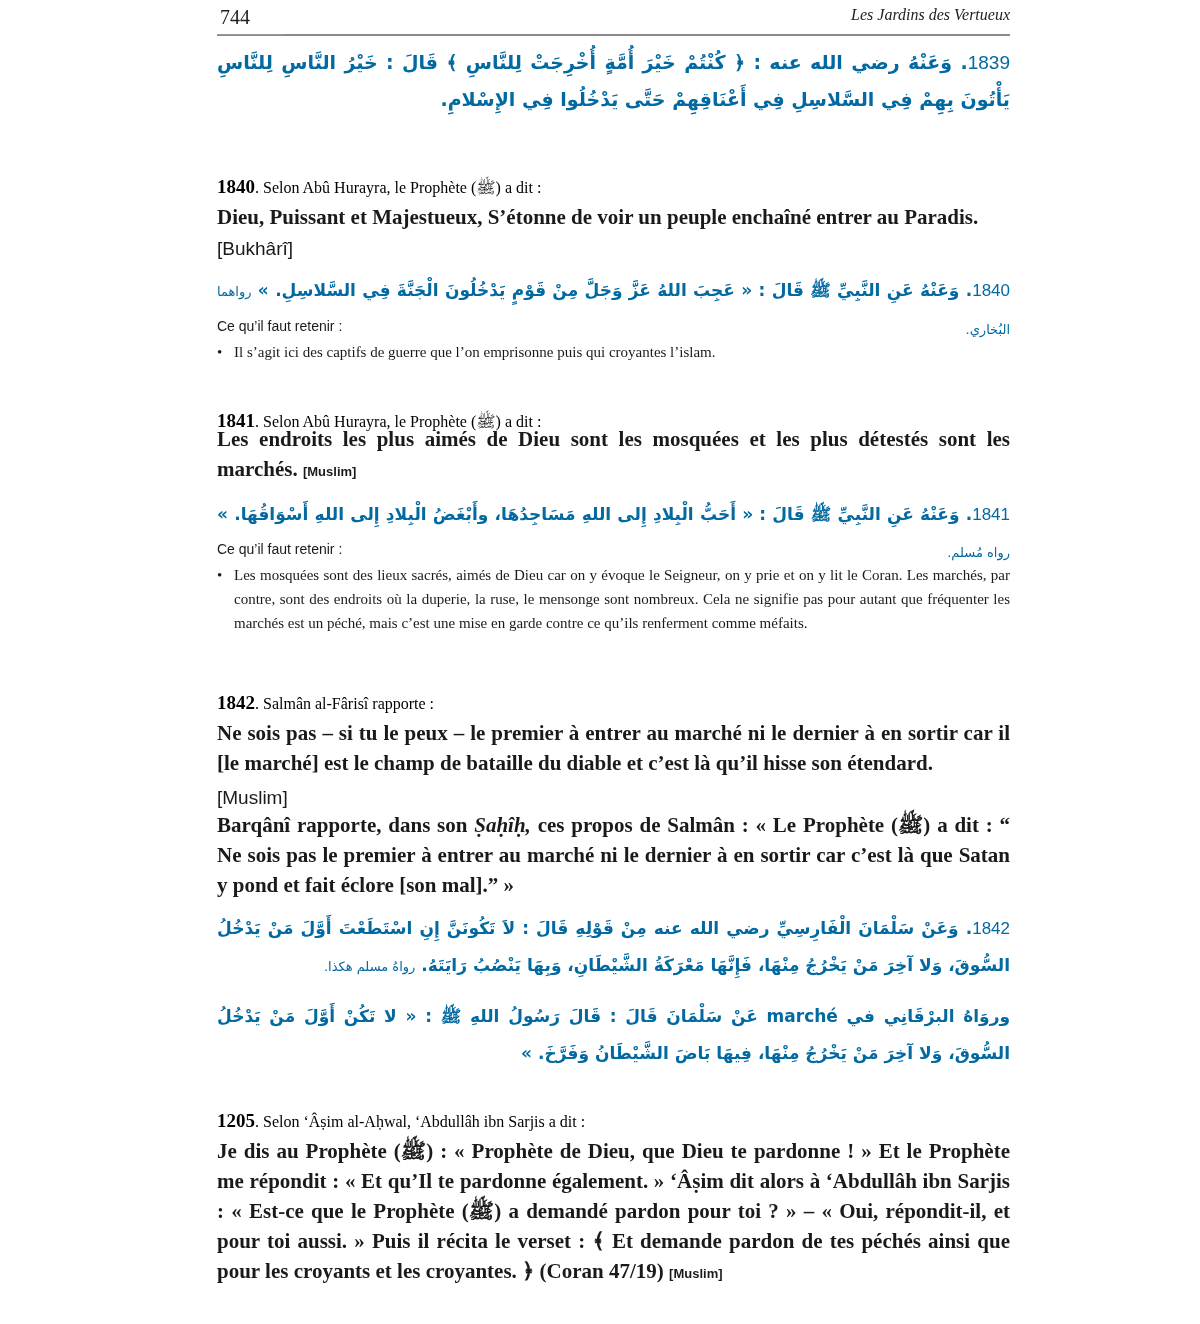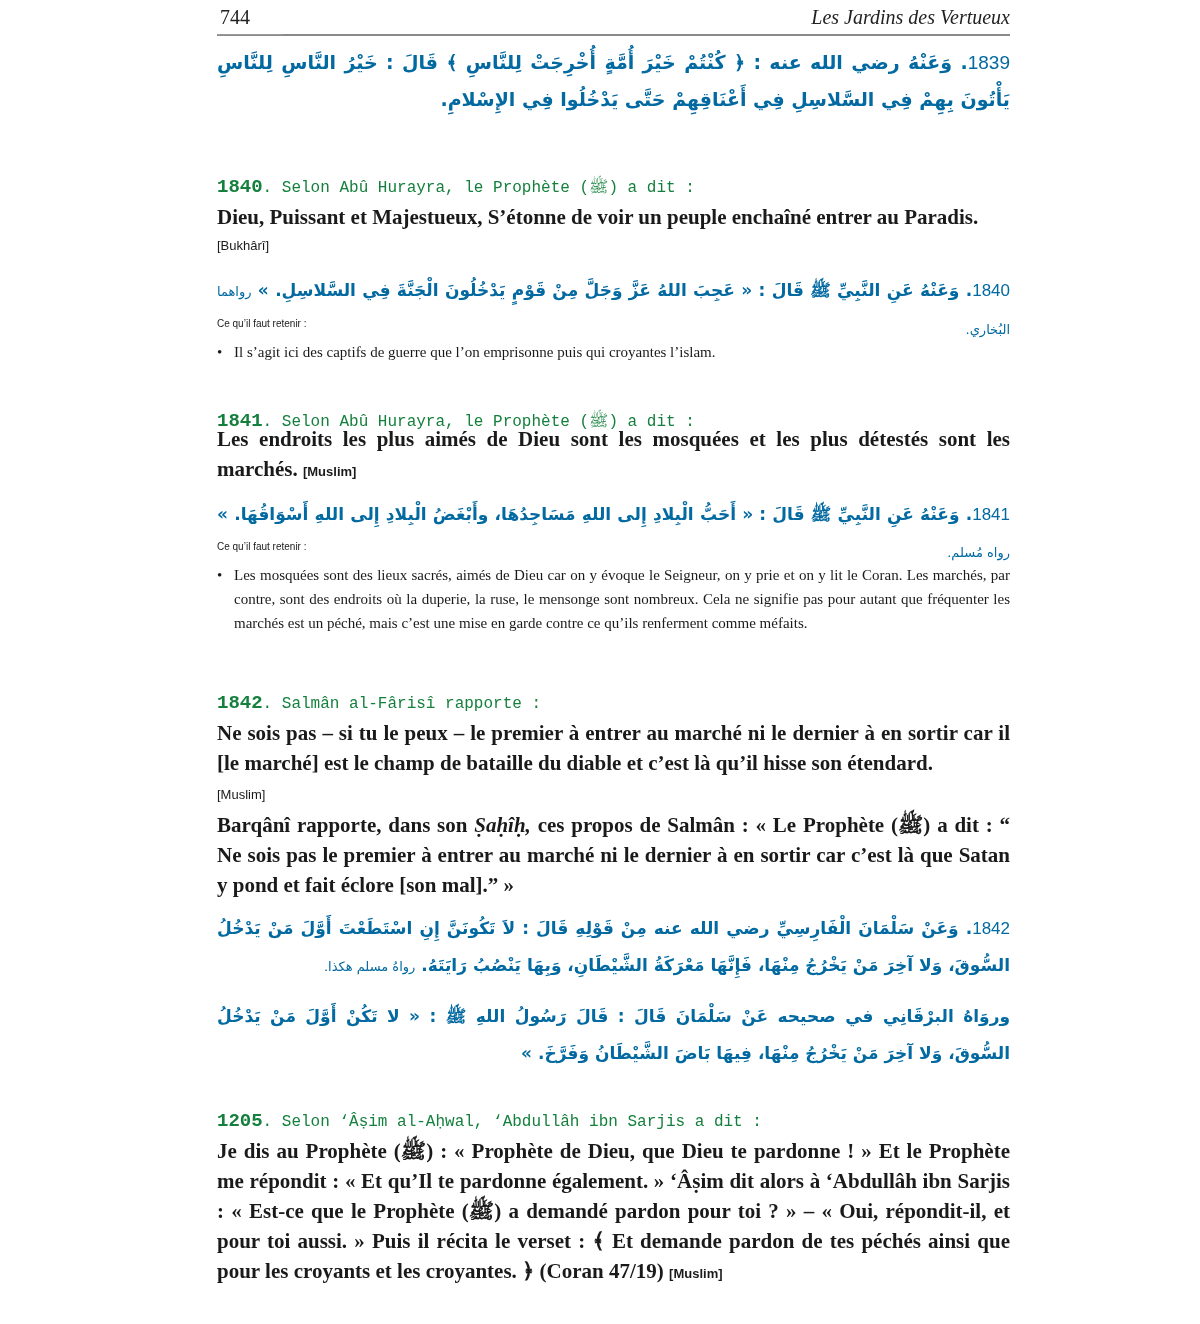--- a/index.html
+++ b/index.html
@@ -1,34 +1,34 @@
 <!DOCTYPE html>
 <html><head>
   <meta charset="utf-8">
   <style>
     html, body { margin: 0; padding: 0; background: #ffffff; }
     body { width: 1200px; height: 1324px; position: relative; overflow: hidden; color: #1a1a1a; }
     .page { position: absolute; left: 217px; top: 0; width: 793px; }
     .header { position: absolute; left: 0; top: 4px; width: 793px; height: 30px; }
     .page-num { position: absolute; left: 3px; top: 2px; font-family: "Liberation Serif", serif; font-size: 20px; color: #222; }
-    .running-title { position: absolute; right: 0; top: 2px; font-family: "Liberation Serif", serif; font-style: italic; font-size: 20px; color: #222; }
+    .running-title { position: absolute; right: 0; top: 2px; font-family: "Liberation Serif", serif; font-style: italic; font-size: 16px; color: #222; }
     .rule { position: absolute; left: 0; top: 30px; width: 793px; height: 2px; background: #8a8a8a; }
     .rule::before { content: ""; position: absolute; left: 0; top: 0; width: 66px; height: 1px; background: #9a9a9a; }
 
     .arabic { position: absolute; left: 0; width: 793px; direction: rtl; text-align: justify; font-family: "DejaVu Sans", sans-serif; font-size: 19px; line-height: 37px; color: #0369a1; font-weight: bold; }
     .arabic.small { font-size: 17px; }
     .arabic .num { font-family: "Liberation Sans", sans-serif; font-weight: normal; unicode-bidi: isolate; direction: ltr; }
     .arabic .tail { font-weight: normal; font-size: 13px; }
 
-    .hadith-head { position: absolute; left: 0; font-family: Liberation Mono, monospace; font-size: 16px; color: #15803d; }
+    .hadith-head { position: absolute; left: 0; font-family: Liberation Serif, serif; font-size: 16px; color: #000000; }
     .hadith-head .num { font-weight: bold; font-size: 19px; }
     .fr-text { position: absolute; left: 0; width: 793px; font-family: "Liberation Serif", serif; font-size: 21px; line-height: 30px; text-align: justify; color: #1a1a1a; font-weight: bold; }
     .source { font-family: "Liberation Sans", sans-serif; font-size: 13px; }
-    .source-line { position: absolute; left: 0; font-family: "Liberation Sans", sans-serif; font-size: 13px; color: #1a1a1a; }
-    .retain-label { position: absolute; left: 0; font-family: "Liberation Sans", sans-serif; font-size: 10px; color: #1a1a1a; }
+    .source-line { position: absolute; left: 0; font-family: "Liberation Sans", sans-serif; font-size: 19px; color: #1a1a1a; }
+    .retain-label { position: absolute; left: 0; font-family: "Liberation Sans", sans-serif; font-size: 14px; color: #1a1a1a; }
     .bullet { position: absolute; left: 0; width: 793px; font-family: "Liberation Serif", serif; font-size: 15px; line-height: 24px; text-align: justify; color: #1a1a1a; padding-left: 17px; box-sizing: border-box; }
     .bullet .dot { position: absolute; left: 0; top: 0; }
     .ital { font-style: italic; }
   </style>
 </head>
 <body>
 
 <div class="page">
 
   <div class="header">
@@ -72,21 +72,21 @@
     <span class="num">1842</span><span>. Salmân al-Fârisî rapporte :</span>
   </div>
   <div class="fr-text" style="top:718px;">Ne sois pas – si tu le peux – le premier à entrer au marché ni le dernier à en sortir car il [le marché] est le champ de bataille du diable et c’est là qu’il hisse son étendard.</div>
   <div class="source-line" style="top:787px;">[Muslim]</div>
   <div class="fr-text" style="top:810px;">
     <span>Barqânî rapporte, dans son </span><span class="ital">Ṣaḥîḥ,</span><span> ces propos de Salmân : « Le Prophète (ﷺ) a dit : “ Ne sois pas le premier à entrer au marché ni le dernier à en sortir car c’est là que Satan y pond et fait éclore [son mal].” »</span>
   </div>
   <div class="arabic small" style="top:910px;">
     <span class="num">1842</span><span>. وَعَنْ سَلْمَانَ الْفَارِسِيِّ رضي الله عنه مِنْ قَوْلِهِ قَالَ : لاَ تَكُونَنَّ إِنِ اسْتَطَعْتَ أَوَّلَ مَنْ يَدْخُلُ السُّوقَ، وَلا آخِرَ مَنْ يَخْرُجُ مِنْهَا، فَإِنَّهَا مَعْرَكَةُ الشَّيْطَانِ، وَبِهَا يَنْصُبُ رَايَتَهُ.</span> <span class="tail">رواهُ مسلم هكذا.</span>
   </div>
-  <div class="arabic small" style="top:998px;">وروَاهُ البرْقَانِي في صحيحه عَنْ سَلْمَانَ قَالَ : قَالَ رَسُولُ اللهِ ﷺ : « لا تَكُنْ أَوَّلَ مَنْ يَدْخُلُ السُّوقَ، وَلا آخِرَ مَنْ يَخْرُجُ مِنْهَا، فِيهَا بَاضَ الشَّيْطَانُ وَفَرَّخَ. »</div>
+  <div class="arabic small" style="top:998px;">وروَاهُ البرْقَانِي في marché عَنْ سَلْمَانَ قَالَ : قَالَ رَسُولُ اللهِ ﷺ : « لا تَكُنْ أَوَّلَ مَنْ يَدْخُلُ السُّوقَ، وَلا آخِرَ مَنْ يَخْرُجُ مِنْهَا، فِيهَا بَاضَ الشَّيْطَانُ وَفَرَّخَ. »</div>
 
   <div class="hadith-head" style="top:1110px;">
     <span class="num">1205</span><span>. Selon ‘Âṣim al-Aḥwal, ‘Abdullâh ibn Sarjis a dit :</span>
   </div>
   <div class="fr-text" style="top:1136px;">
     <span>Je dis au Prophète (ﷺ) : « Prophète de Dieu, que Dieu te pardonne ! » Et le Prophète me répondit : « Et qu’Il te pardonne également. » ‘Âṣim dit alors à ‘Abdullâh ibn Sarjis : « Est-ce que le Prophète (ﷺ) a demandé pardon pour toi ? » – « Oui, répondit-il, et pour toi aussi. » Puis il récita le verset : ﴾ Et demande pardon de tes péchés ainsi que pour les croyants et les croyantes. ﴿ (Coran 47/19)</span> <span class="source">[Muslim]</span>
   </div>
 
 </div>
 

